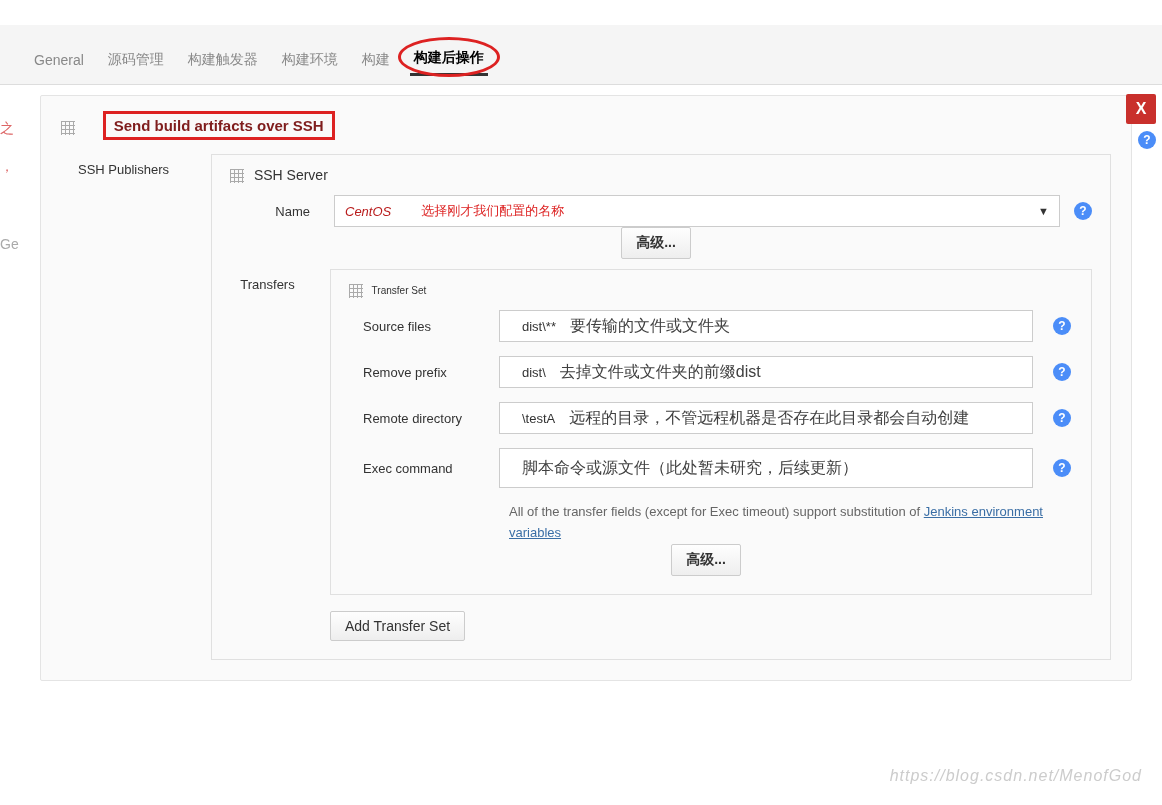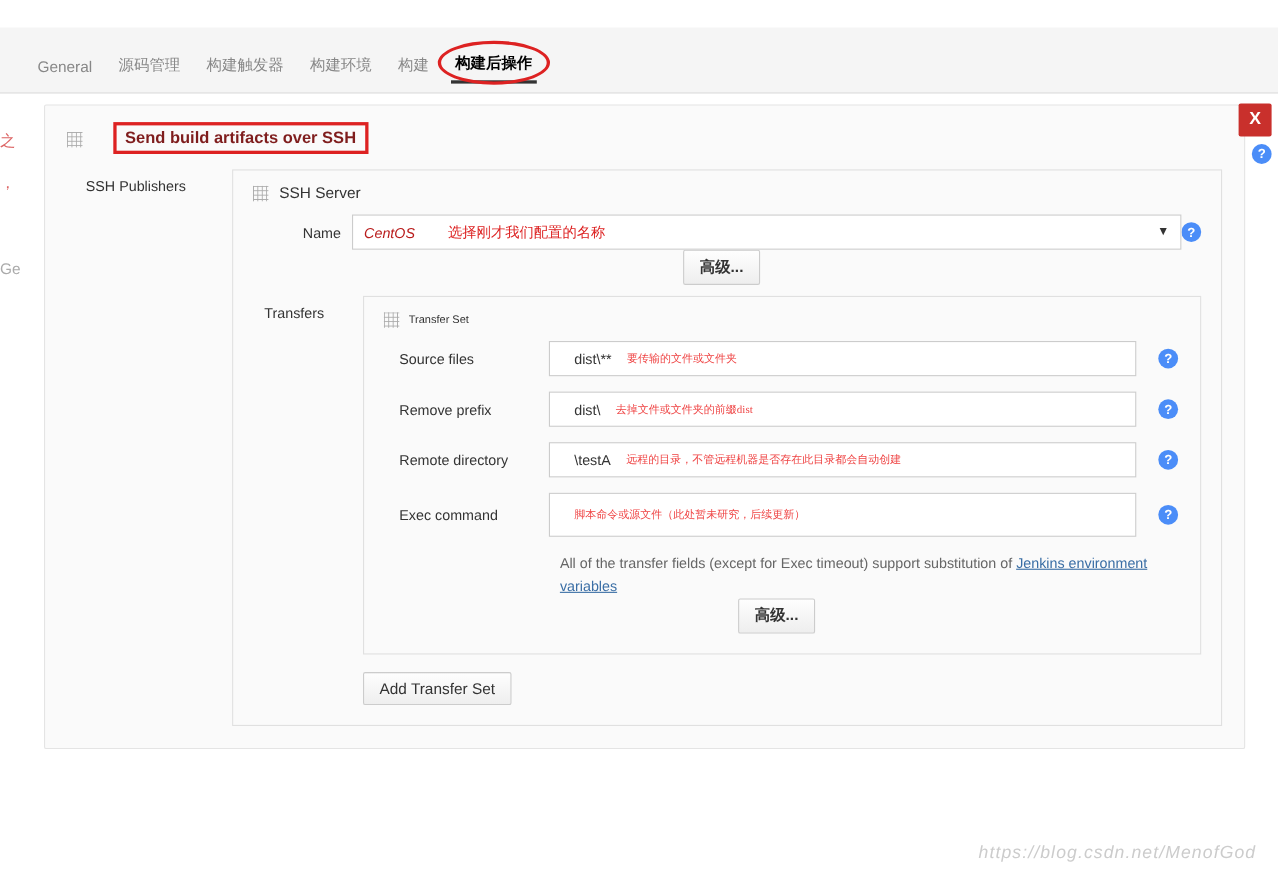--- a/index.html
+++ b/index.html
@@ -101,21 +101,21 @@
       padding-top: 8px;
       color: #333;
     }
     .right-col { flex: 1; }
     .server-box {
       border: 1px solid #e0e0e0;
       background: #fafafa;
       padding: 12px 18px 18px 18px;
     }
     .server-header { font-size: 14px; color: #333; margin-bottom: 12px; }
-    .name-row { display: flex; align-items: center; }
+    .name-row { display: flex; align-items: center; gap: 14px; }
     .name-label { width: 90px; text-align: right; padding-right: 10px; }
     .select-wrap {
       flex: 1;
       border: 1px solid #ccc;
       background: #fff;
       height: 32px;
       display: flex;
       align-items: center;
       padding: 0 10px;
       position: relative;
@@ -149,21 +149,21 @@
       border: 1px solid #ccc;
       background: #fff;
       height: 32px;
       display: flex;
       align-items: center;
       padding: 0 22px;
       position: relative;
     }
     .field-input.textarea { height: 40px; resize: both; }
     .input-val { color: #333; }
-    .input-anno { color: #ef4444; margin-left: 14px; font-size: 10px; font-family: Liberation Serif, serif; }
+    .input-anno { color: #404040; margin-left: 14px; font-size: 16px; }
     .field-help { width: 20px; }
     .hint-text {
       color: #666;
       font-size: 13px;
       padding-left: 160px;
       line-height: 1.6;
     }
     .hint-text a { color: #3a6ea5; text-decoration: underline; }
     .add-ts { margin-top: 16px; }
     .watermark {

